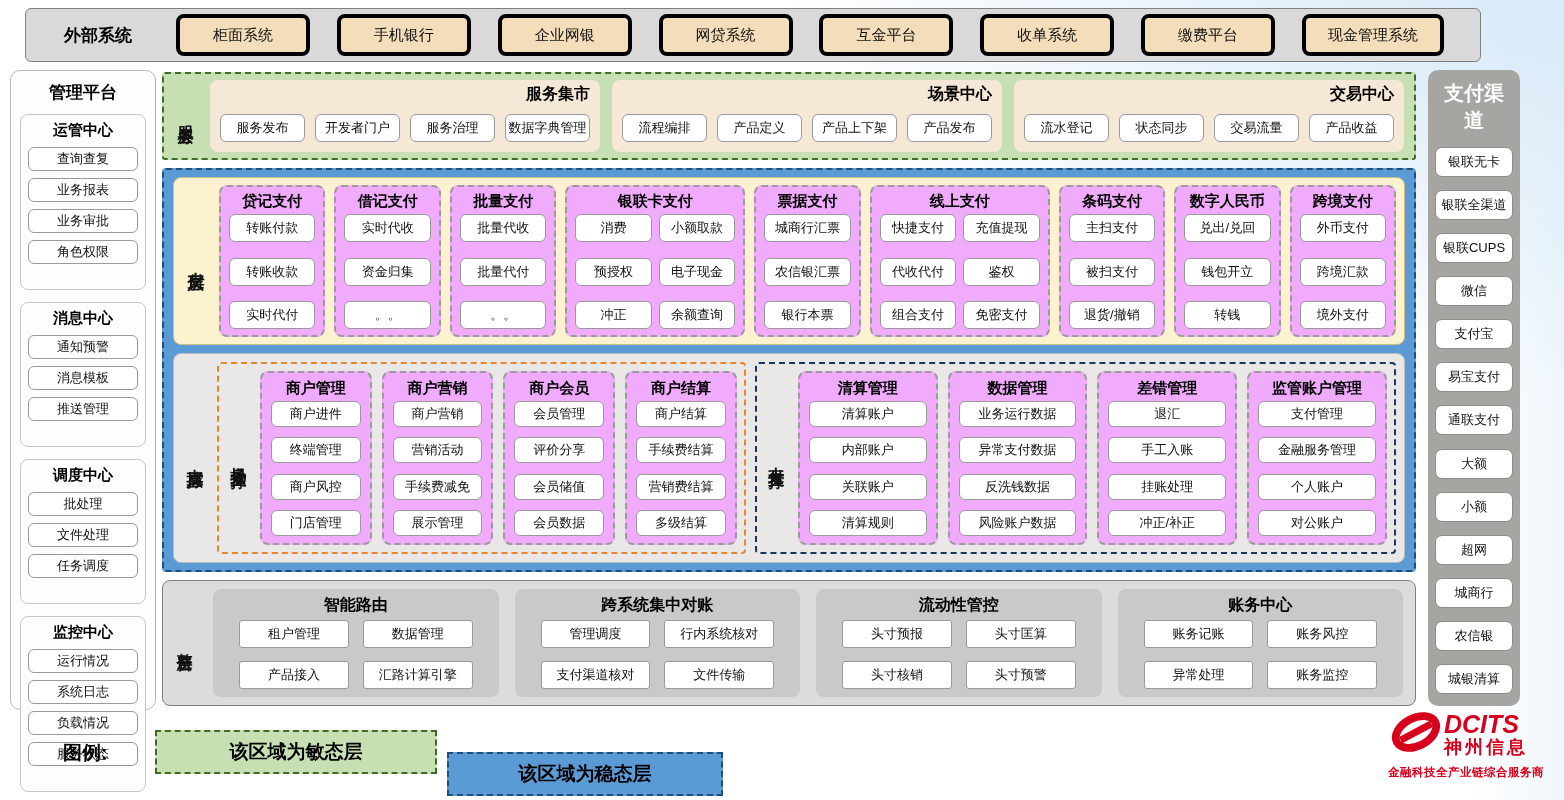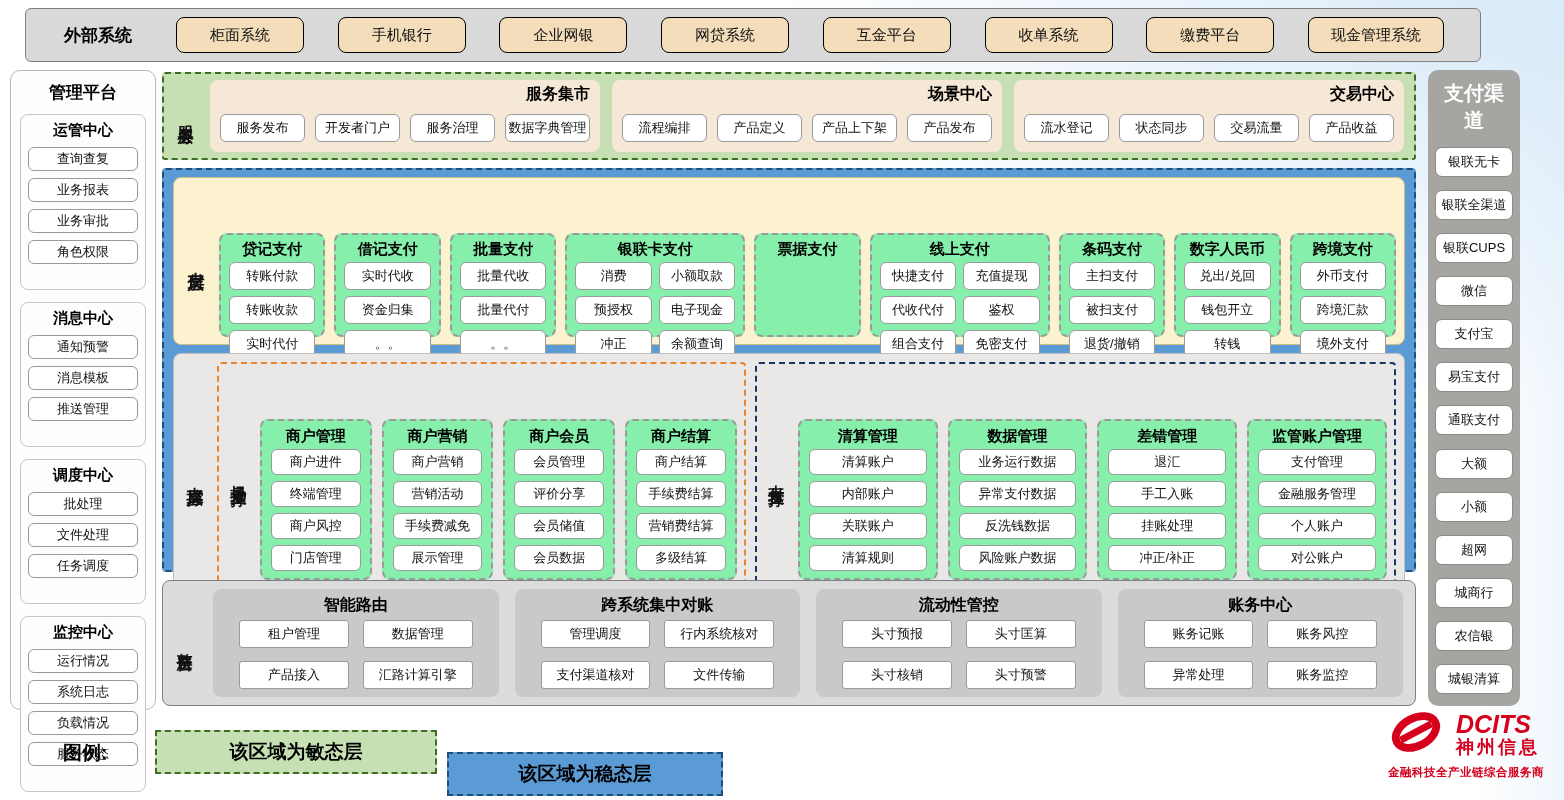--- a/index.html
+++ b/index.html
@@ -8,21 +8,21 @@
                    linear-gradient(to left, #eff6fc 0%, #ffffff 6%), #ffffff;}
   .vlabel{writing-mode:vertical-rl;text-orientation:upright;font-weight:bold;
           display:flex;align-items:center;justify-content:center;letter-spacing:2px;color:#111;}
   .btn{background:#fff;border:1px solid #9a9a9a;border-radius:6px;display:flex;align-items:center;
        justify-content:center;font-size:13px;color:#111;white-space:nowrap;overflow:hidden;}
   
   .topbar{position:absolute;left:25px;top:8px;width:1456px;height:54px;background:#d9d9d9;
           border:1px solid #7f7f7f;border-radius:6px;display:flex;align-items:center;padding:0 36px 0 38px;box-sizing:border-box;}
   .topbar .title{font-size:17px;font-weight:bold;margin-right:44px;white-space:nowrap;}
   .topbar .systems{flex:1;display:flex;justify-content:space-between;align-items:center;}
-  .btn-beige{background:#f4ddba;border:1px solid #000000;border-radius:8px;width:126px;height:34px;
+  .btn-beige{background:#f4ddba;border:4px solid #000000;border-radius:8px;width:126px;height:34px;
              display:flex;align-items:center;justify-content:center;font-size:15px;color:#111;white-space:nowrap;}
   
   .leftbar{position:absolute;left:10px;top:70px;width:146px;height:640px;background:#fefefe;
            border:1px solid #b9b9b9;border-radius:10px;padding:6px 9px;box-sizing:border-box;}
   .leftbar .title{font-size:17px;font-weight:bold;text-align:center;margin:4px 0 10px;}
   .lgroup{border:1px solid #c6c6c6;border-radius:8px;padding:5px 6px 18px;margin-bottom:12px;background:#fdfdfd;}
   .lgroup .gtitle{font-size:15px;font-weight:bold;text-align:center;margin:1px 0 4px;}
   .lgroup .btn{height:22px;margin:7px 1px;}
   
   .service{position:absolute;left:162px;top:72px;width:1254px;height:88px;background:#c6e0b4;
@@ -32,22 +32,22 @@
   .spanel .ptitle{font-size:16px;font-weight:bold;text-align:right;margin:1px 0 4px;}
   .spanel .items{flex:1;display:flex;gap:10px;}
   .spanel .btn{flex:1;height:26px;align-self:center;}
   .bluewrap{position:absolute;left:162px;top:168px;width:1254px;height:404px;background:#5b9bd5;
             border:2px dashed #1f4e79;border-radius:4px;padding:7px 9px;box-sizing:border-box;
             display:flex;flex-direction:column;gap:8px;}
   .payment{height:168px;background:#fcf2d0;border:1px solid #cdbd87;border-radius:8px;
            display:flex;padding:7px 8px;box-sizing:border-box;gap:9px;}
   .payment .vlabel{width:28px;font-size:17px;}
   .pcolumns{flex:1;display:flex;gap:9px;}
-  .col{background:#86efac;border:2px dashed #9a9a9a;border-radius:8px;padding:3px 8px 6px;
-       display:flex;flex-direction:column;box-sizing:border-box;margin-top:48px;}
+  .col{background:#f0abfc;border:2px dashed #9a9a9a;border-radius:8px;padding:3px 8px 6px;
+       display:flex;flex-direction:column;box-sizing:border-box;}
   .col .ctitle{font-size:15px;font-weight:bold;text-align:center;margin:2px 0 3px;white-space:nowrap;}
   .grid1{flex:1;display:grid;grid-template-columns:1fr;gap:6px;align-content:space-between;}
   .grid2{flex:1;display:grid;grid-template-columns:1fr 1fr;gap:6px 7px;align-content:space-between;}
   .col .btn{height:26px;}
   .c1{flex:1.00;} .c2{flex:1.85;}
   .support{flex:1;background:#e9e8e7;border:1px solid #bdbdbd;border-radius:8px;display:flex;
            padding:8px;box-sizing:border-box;gap:9px;}
   .support .vlabel{width:26px;font-size:17px;}
   .ssection{display:flex;padding:7px;box-sizing:border-box;gap:10px;border-radius:4px;}
   .ssection .vlabel{width:24px;font-size:16px;background:transparent;}
@@ -70,21 +70,21 @@
   
   .legend-label{position:absolute;left:63px;top:740px;font-size:19px;font-weight:bold;}
   .legend-green{position:absolute;left:155px;top:730px;width:282px;height:44px;background:#c6e0b4;
                 border:2px dashed #3f6c28;display:flex;align-items:center;justify-content:center;
                 font-size:19px;font-weight:bold;box-sizing:border-box;}
   .legend-blue{position:absolute;left:447px;top:752px;width:276px;height:44px;background:#5b9bd5;
                border:2px dashed #1f4e79;display:flex;align-items:center;justify-content:center;
                font-size:19px;font-weight:bold;box-sizing:border-box;}
   
   .logo{position:absolute;left:1388px;top:706px;width:172px;}
-  .logo .row{display:flex;align-items:center;gap:12px;}
+  .logo .row{display:flex;align-items:center;gap:0;}
   .logo .texts{display:flex;flex-direction:column;line-height:1.05;}
   .logo .brand{color:#d6001c;font-size:25px;font-weight:bold;font-style:italic;letter-spacing:0px;}
   .logo .name{color:#d6001c;font-size:18px;font-weight:bold;letter-spacing:3px;}
   .logo .slogan{color:#d6001c;font-size:11.5px;font-weight:bold;margin-top:3px;white-space:nowrap;letter-spacing:0.5px;}
 </style>
 </head>
 <body>
 
 <div class="page">
 
@@ -198,20 +198,25 @@
             <div class="btn">消费</div>
             <div class="btn">小额取款</div>
             <div class="btn">预授权</div>
             <div class="btn">电子现金</div>
             <div class="btn">冲正</div>
             <div class="btn">余额查询</div>
           </div>
         </div>
         <div class="col c1">
           <div class="ctitle">票据支付</div>
+          <div class="grid1">
+            <div class="btn">城商行汇票</div>
+            <div class="btn">农信银汇票</div>
+            <div class="btn">银行本票</div>
+          </div>
         </div>
         <div class="col c2">
           <div class="ctitle">线上支付</div>
           <div class="grid2">
             <div class="btn">快捷支付</div>
             <div class="btn">充值提现</div>
             <div class="btn">代收代付</div>
             <div class="btn">鉴权</div>
             <div class="btn">组合支付</div>
             <div class="btn">免密支付</div>

